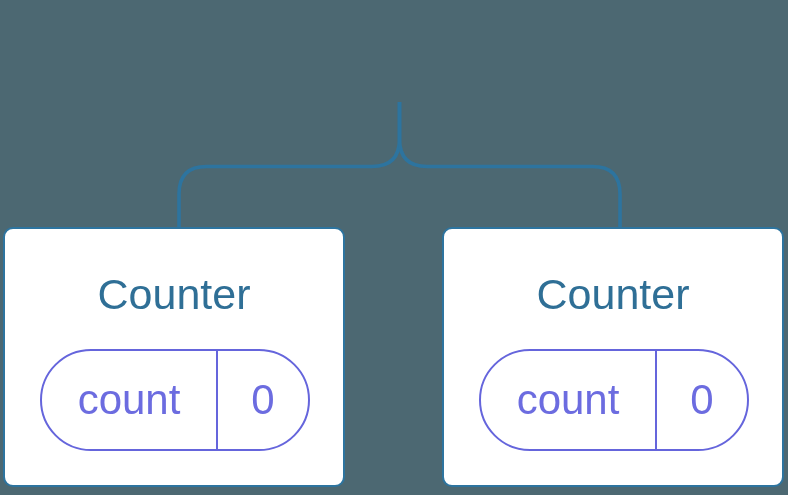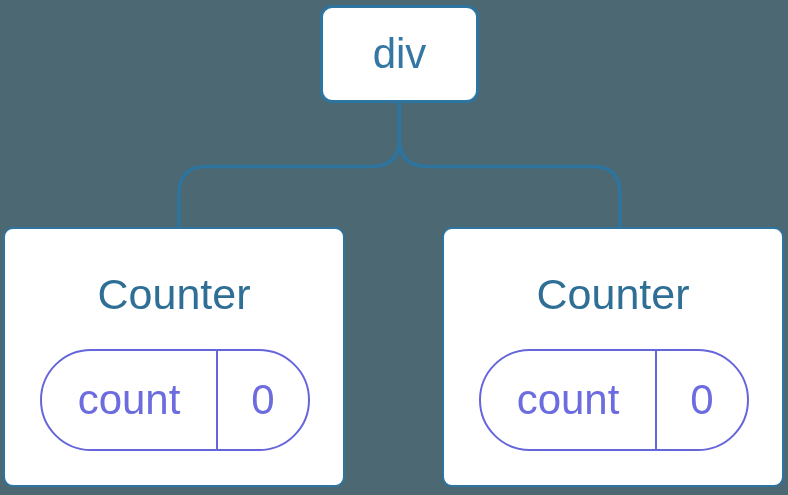--- a/index.html
+++ b/index.html
@@ -107,23 +107,20 @@
 </head>
 <body>
 
 <div class="canvas">
 
   <svg class="connectors" viewBox="0 0 788 495" xmlns="http://www.w3.org/2000/svg">
     <path class="connector" d="M 399.5 102 L 399.5 139 Q 399.5 166.5 372 166.5 L 206.5 166.5 Q 179 166.5 179 194 L 179 228"></path>
     <path class="connector" d="M 399.5 102 L 399.5 139 Q 399.5 166.5 427 166.5 L 592.5 166.5 Q 620 166.5 620 194 L 620 228"></path>
   </svg>
 
-  <div class="node-root">
-    <span class="root-label">div</span>
-  </div>
 
   <div class="card card-left">
     <div class="card-title">Counter</div>
     <div class="pill">
       <div class="pill-key-cell">
         <span class="pill-text">count</span>
       </div>
       <div class="pill-value-cell">
         <span class="pill-text">0</span>
       </div>

